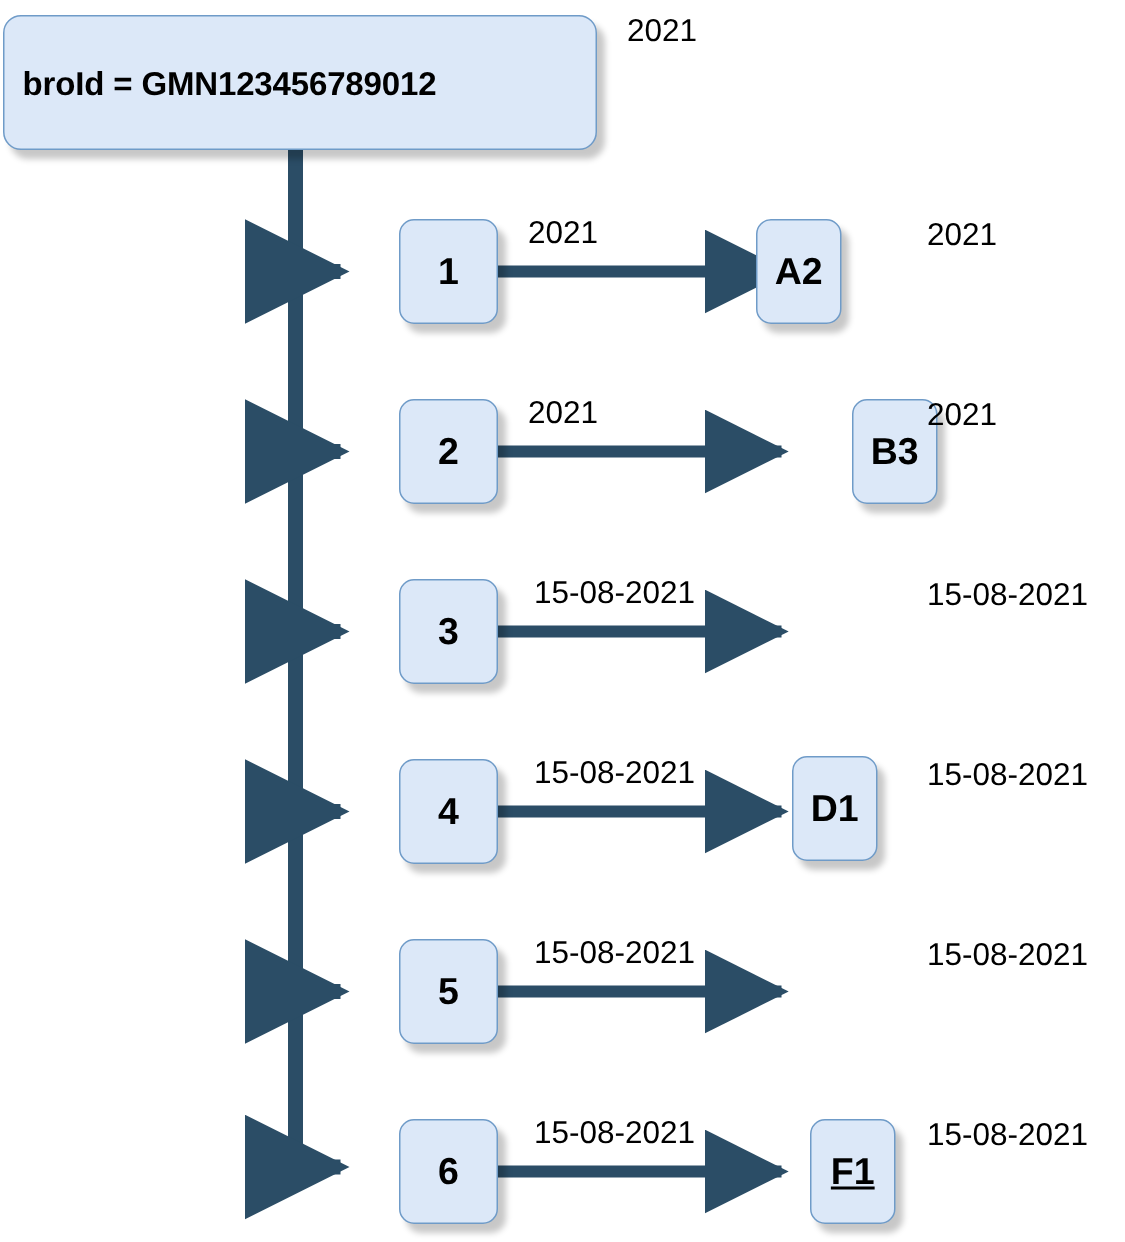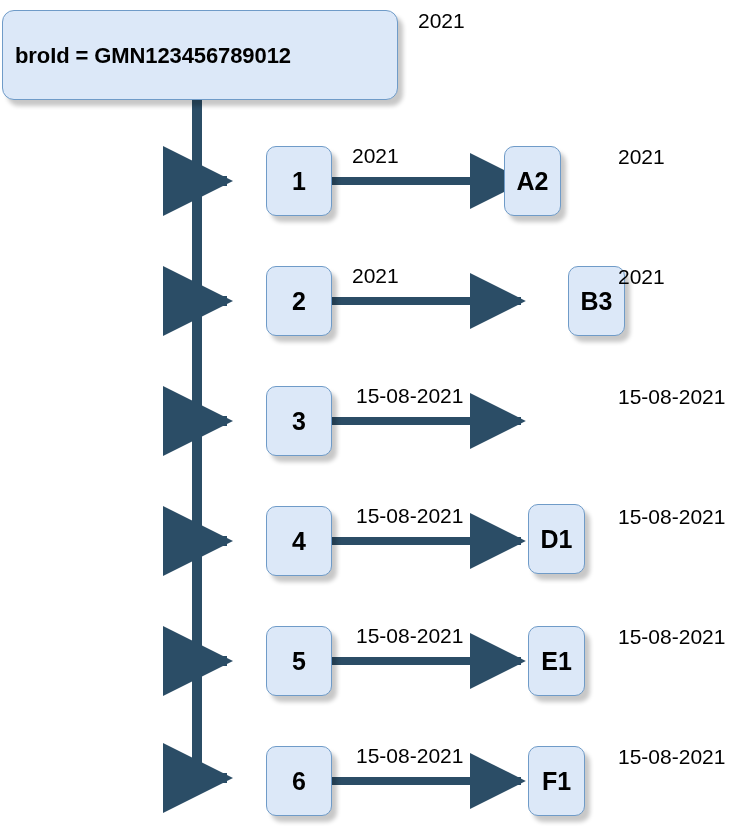--- a/index.html
+++ b/index.html
@@ -127,21 +127,20 @@
   <div class="edge-label" style="left:356px; top:384px;">15-08-2021</div>
   <div class="side-label" style="left:618px; top:385px;">15-08-2021</div>
 
   <div class="node node-mid" style="left:266px; top:506px;">4</div>
   <div class="edge-label" style="left:356px; top:504px;">15-08-2021</div>
   <div class="node node-right" style="left:528px; top:490px;margin-top:14px;">D1</div>
   <div class="side-label" style="left:618px; top:505px;">15-08-2021</div>
 
   <div class="node node-mid" style="left:266px; top:626px;">5</div>
   <div class="edge-label" style="left:356px; top:624px;">15-08-2021</div>
-  <div class="node node-right" style="left:528px; top:626px;">E1</div>
   <div class="side-label" style="left:618px; top:625px;">15-08-2021</div>
 
   <div class="node node-mid" style="left:266px; top:746px;">6</div>
   <div class="edge-label" style="left:356px; top:744px;">15-08-2021</div>
-  <div class="node node-right" style="left:528px; top:746px;">F1</div>
+  <div class="node node-right" style="left:540px; top:746px;text-decoration:underline;">F1</div>
   <div class="side-label" style="left:618px; top:745px;">15-08-2021</div>
 
 </div>
 
 </body></html>

